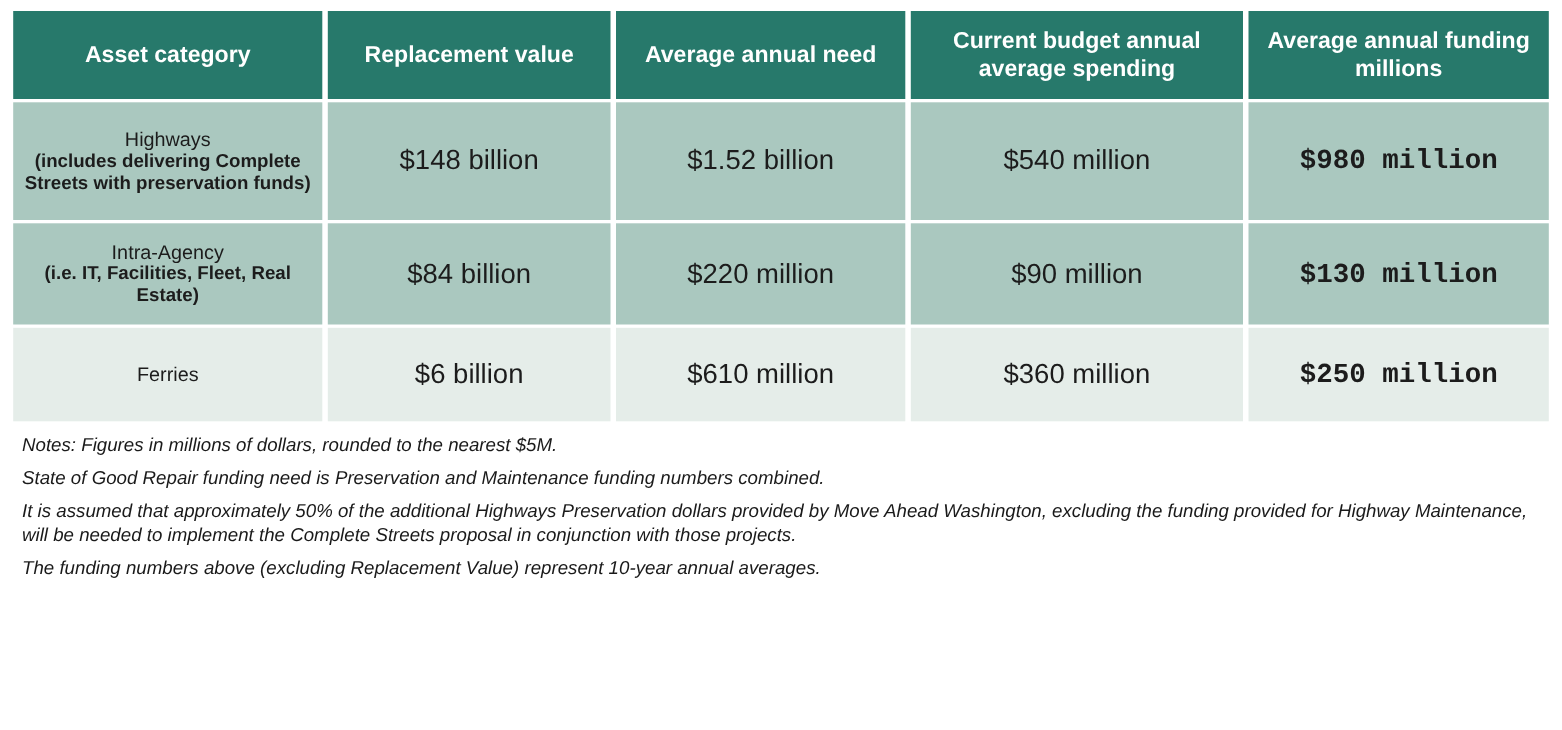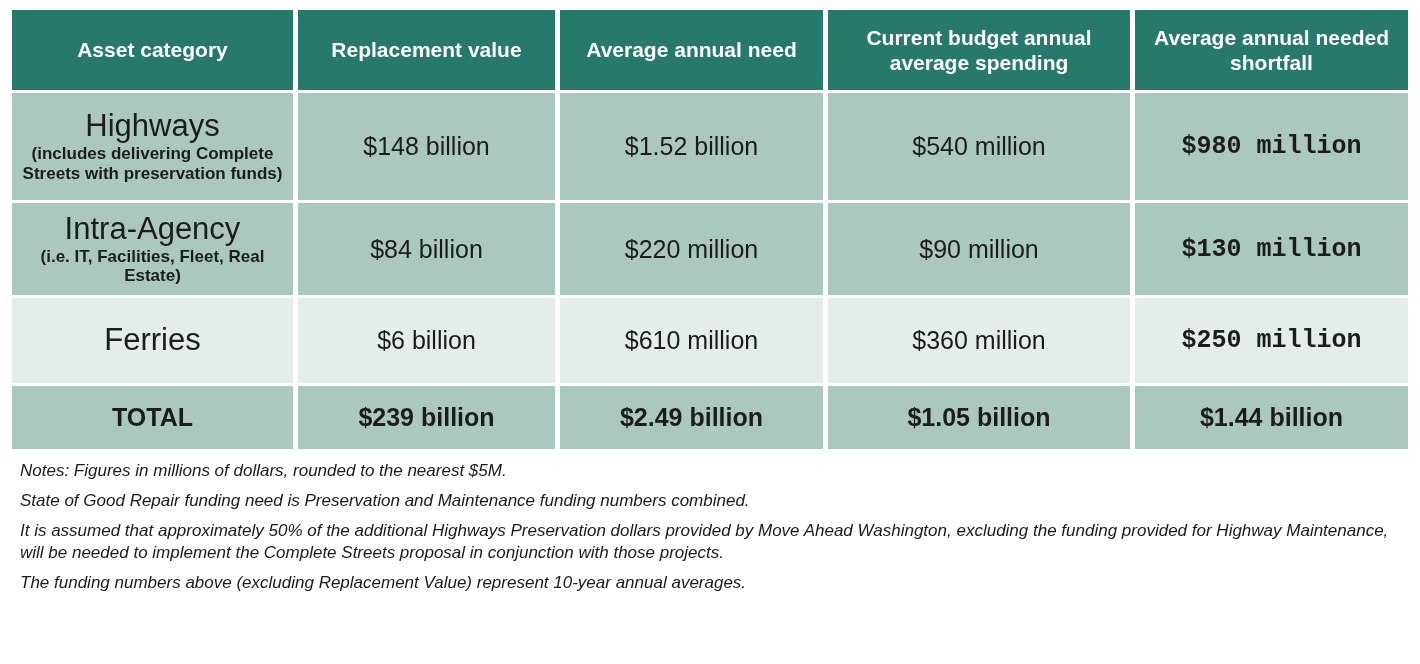--- a/index.html
+++ b/index.html
@@ -52,21 +52,21 @@
 
   tr.r1 td { height: 107px; }
   tr.r2 td { height: 93px; }
   tr.r3 td { height: 92px; }
   tr.r4 td { height: 85px; margin-left: 8px; }
   tr.total-row td { height: 63px; font-weight: bold; }
 
   td.col-shortfall { font-weight: bold; font-family: Liberation Mono, monospace; }
 
   .cat-title {
-    font-size: 31px;
+    font-size: 18px;
     line-height: 1.12;
     color: #1c1c1c;
   }
   .cat-note {
     font-size: 17px;
     line-height: 1.16;
     color: #1c1c1c;
     font-weight: bold;
   }
   .notes {
@@ -95,21 +95,21 @@
         <col class="c4">
         <col class="c5">
     </colgroup>
 
     <thead>
       <tr>
         <th>Asset category</th>
         <th>Replacement value</th>
         <th>Average annual need</th>
         <th>Current budget annual average spending</th>
-        <th>Average annual needed shortfall</th>
+        <th>Average annual funding millions</th>
       </tr>
     </thead>
 
     <tbody>
       <tr class="row-dark r1">
         <td>
           <div class="cat-title">Highways</div>
           <div class="cat-note">(includes delivering Complete Streets with preservation funds)</div>
         </td>
         <td>$148 billion</td>
@@ -134,27 +134,20 @@
         <td>
           <div class="cat-title">Ferries</div>
           <div class="cat-note"></div>
         </td>
         <td>$6 billion</td>
         <td>$610 million</td>
         <td>$360 million</td>
         <td class="col-shortfall">$250 million</td>
       </tr>
 
-      <tr class="row-dark total-row">
-        <td>TOTAL</td>
-        <td>$239 billion</td>
-        <td>$2.49 billion</td>
-        <td>$1.05 billion</td>
-        <td>$1.44 billion</td>
-      </tr>
     </tbody>
   </table>
 
   <div class="notes">
     <p>Notes: Figures in millions of dollars, rounded to the nearest $5M.</p>
     <p>State of Good Repair funding need is Preservation and Maintenance funding numbers combined.</p>
     <p>It is assumed that approximately 50% of the additional Highways Preservation dollars provided by Move Ahead Washington, excluding the funding provided for Highway Maintenance, will be needed to implement the Complete Streets proposal in conjunction with those projects.</p>
     <p>The funding numbers above (excluding Replacement Value) represent 10-year annual averages.</p>
   </div>
 

